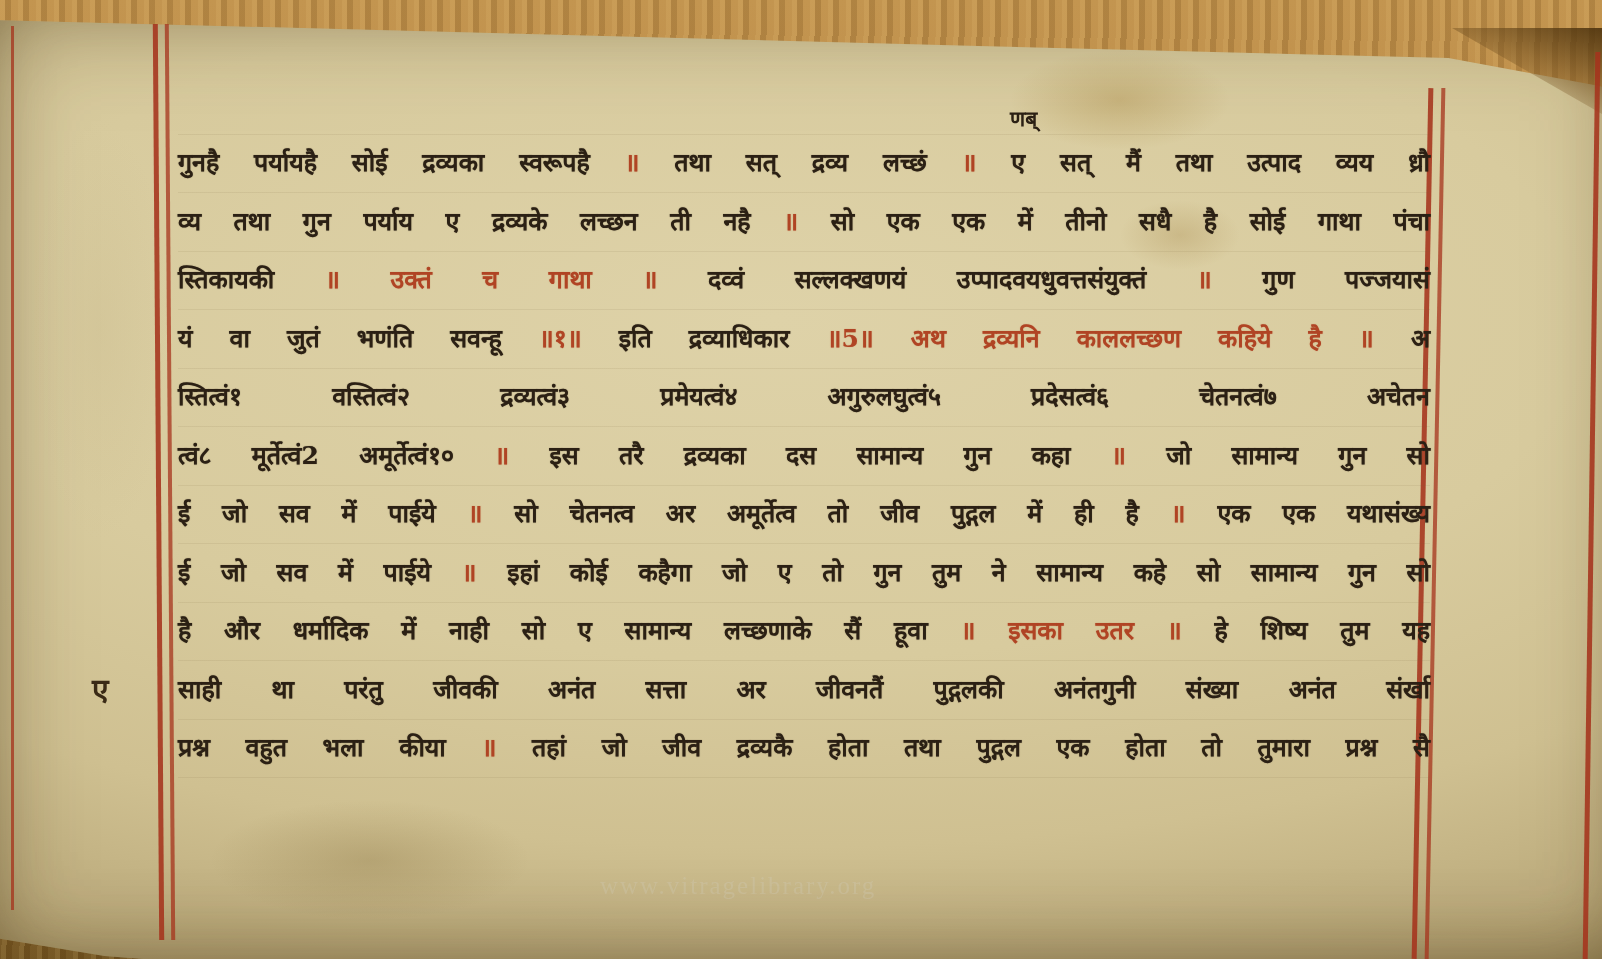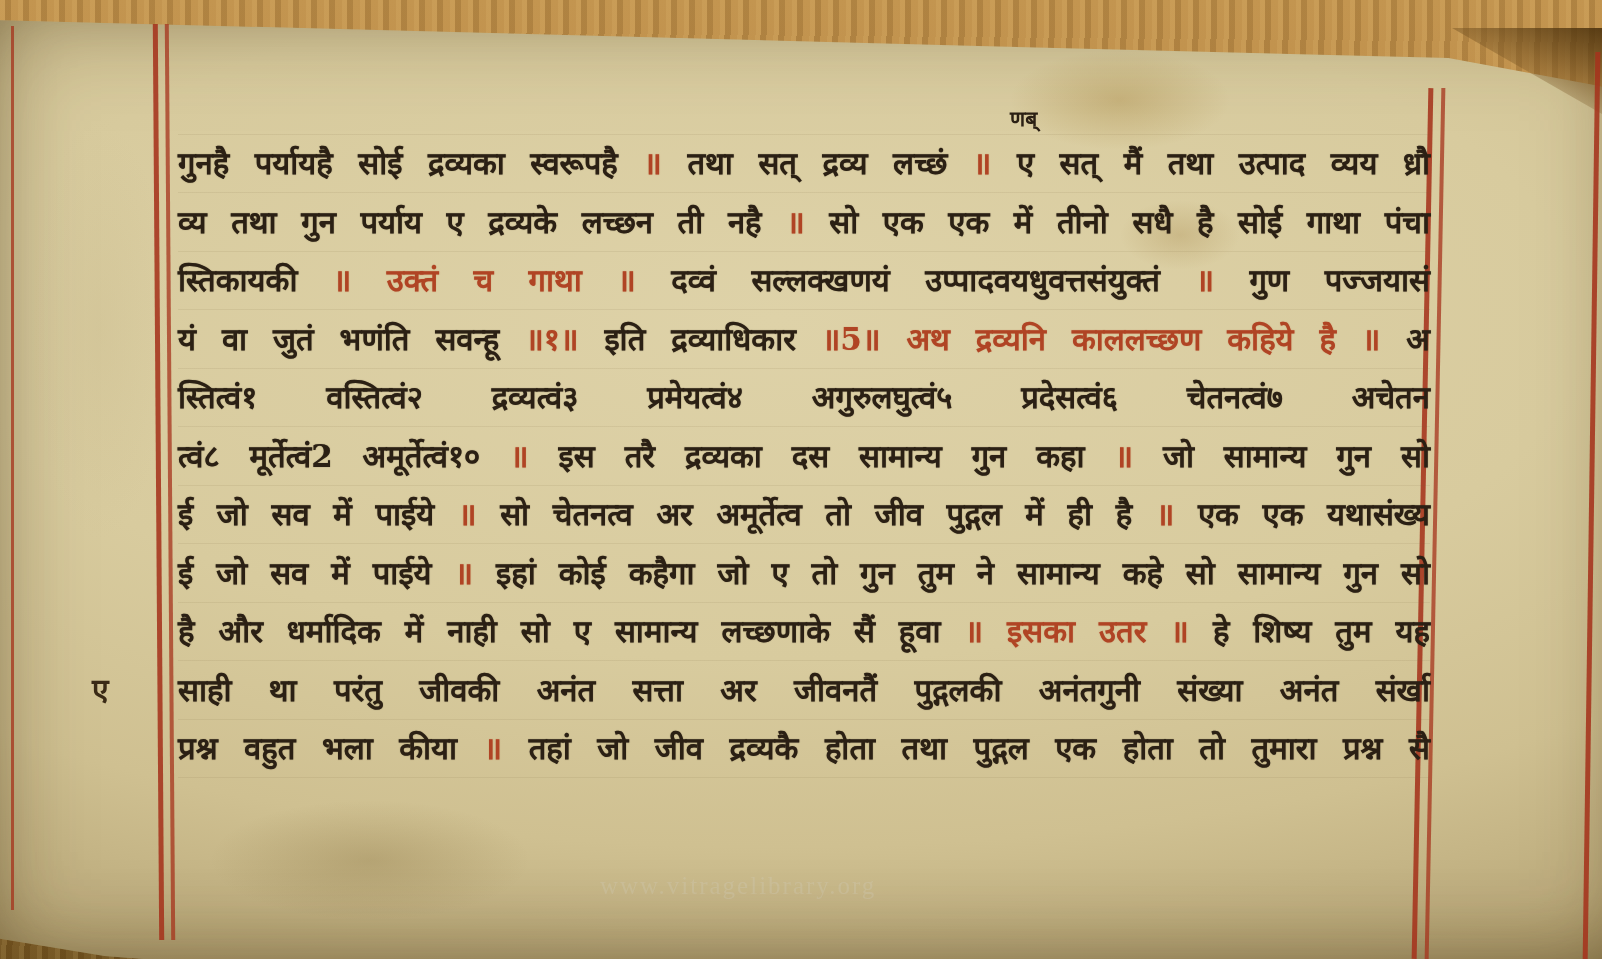--- a/index.html
+++ b/index.html
@@ -29,21 +29,21 @@
   .rline.thin{opacity:.75;}
   .ml-l1{left:156px;top:24px;width:5px;height:916px;transform:rotate(-.4deg);}
   .ml-l2{left:168px;top:24px;width:4px;height:916px;transform:rotate(-.4deg);}
   .ml-r1{left:1420px;top:88px;width:5px;height:871px;transform:rotate(1.1deg);}
   .ml-r2{left:1433px;top:88px;width:4px;height:871px;transform:rotate(1.1deg);}
   .ml-far-left{left:11px;top:26px;width:3px;height:884px;}
   .ml-far-right{left:1589px;top:52px;width:5px;height:907px;transform:rotate(.8deg);}
   
   .text-block{position:absolute;left:178px;top:134px;width:1252px;
     background:repeating-linear-gradient(to bottom, rgba(115,95,55,.10) 0 1px, rgba(115,95,55,0) 1px 58.5px);}
-  .ms-line{height:58.5px;line-height:58.5px;font-size:31px;font-weight:600;
+  .ms-line{height:58.5px;line-height:58.5px;font-size:25px;font-weight:600;
     color:#2b2014;text-align:justify;text-align-last:justify;white-space:nowrap;
     text-shadow:0 0 1px rgba(43,32,20,.55);
     font-family:"DejaVu Serif","Liberation Serif",serif;}
   .seg{display:inline;}
   .seg.red{color:#b04424;text-shadow:0 0 1px rgba(176,68,36,.5);}
   .interlinear{position:absolute;left:986px;top:104px;font-size:21px;font-weight:600;color:#2b2014;
     font-family:"DejaVu Serif","Liberation Serif",serif;margin-left:24px;}
   .margin-note{position:absolute;left:92px;top:668px;font-size:30px;font-weight:600;color:#3a2a16;
     font-family:"DejaVu Serif","Liberation Serif",serif;}
   .watermark{position:absolute;left:600px;top:872px;width:440px;

